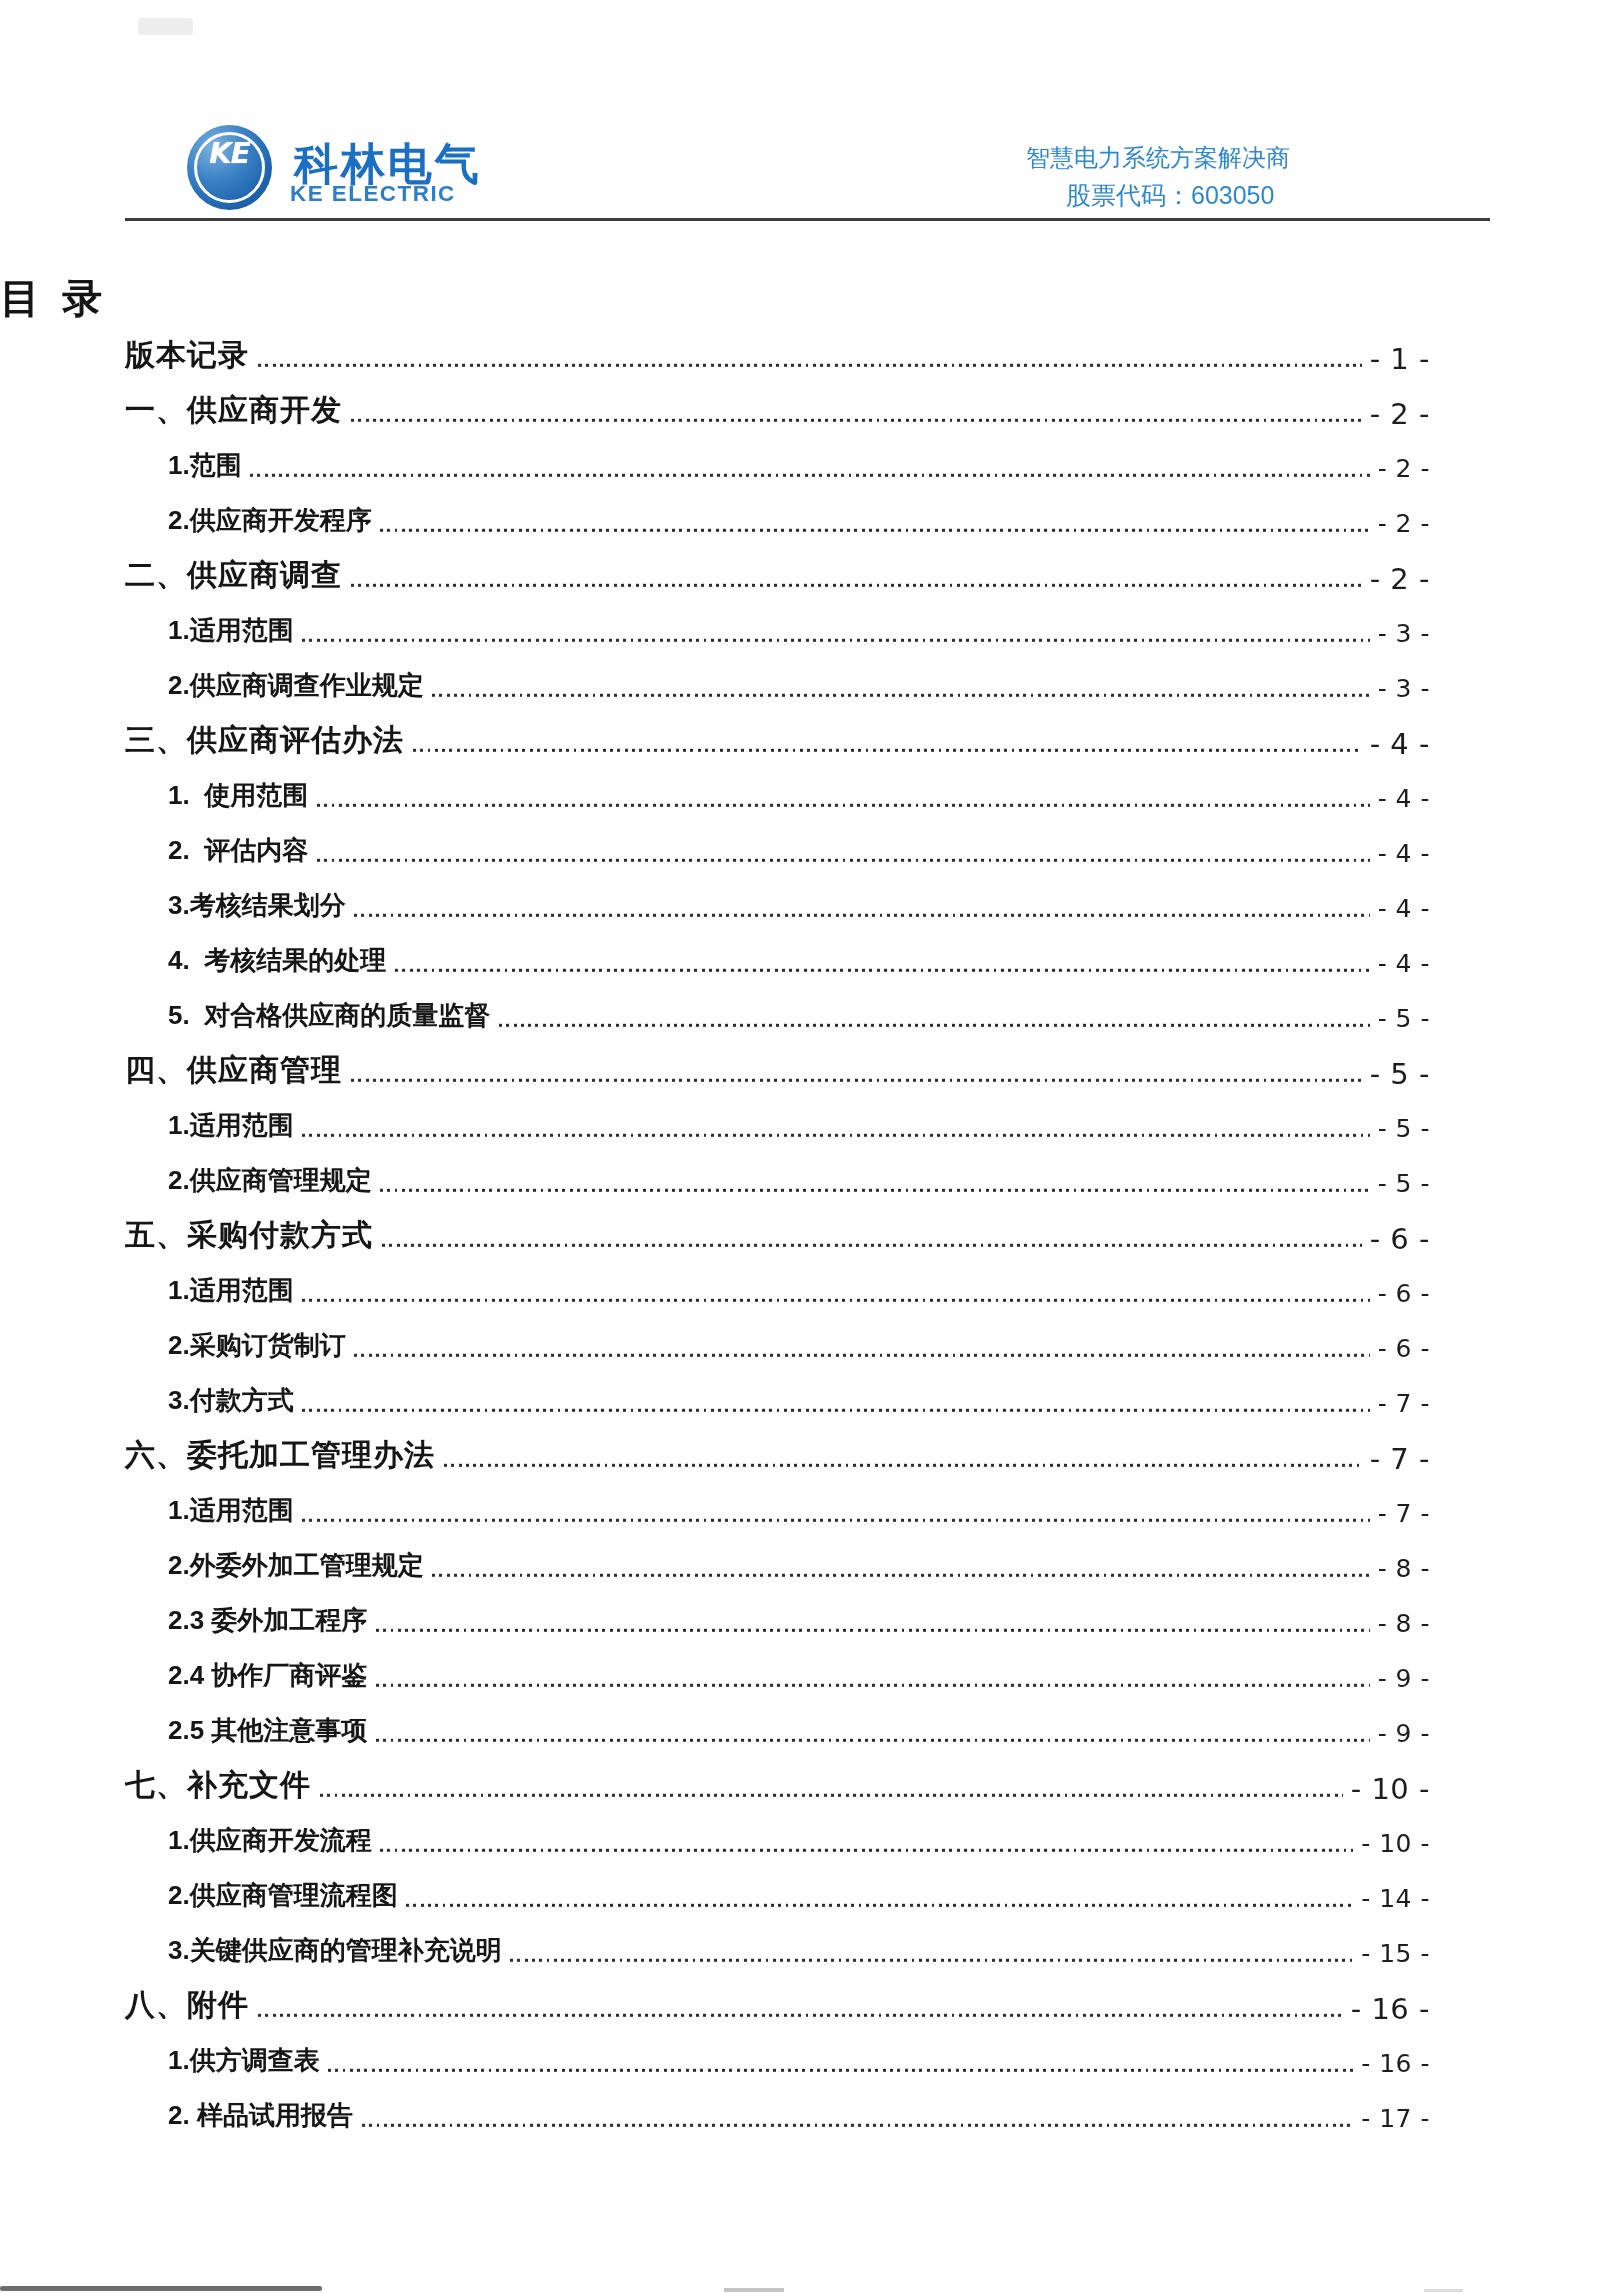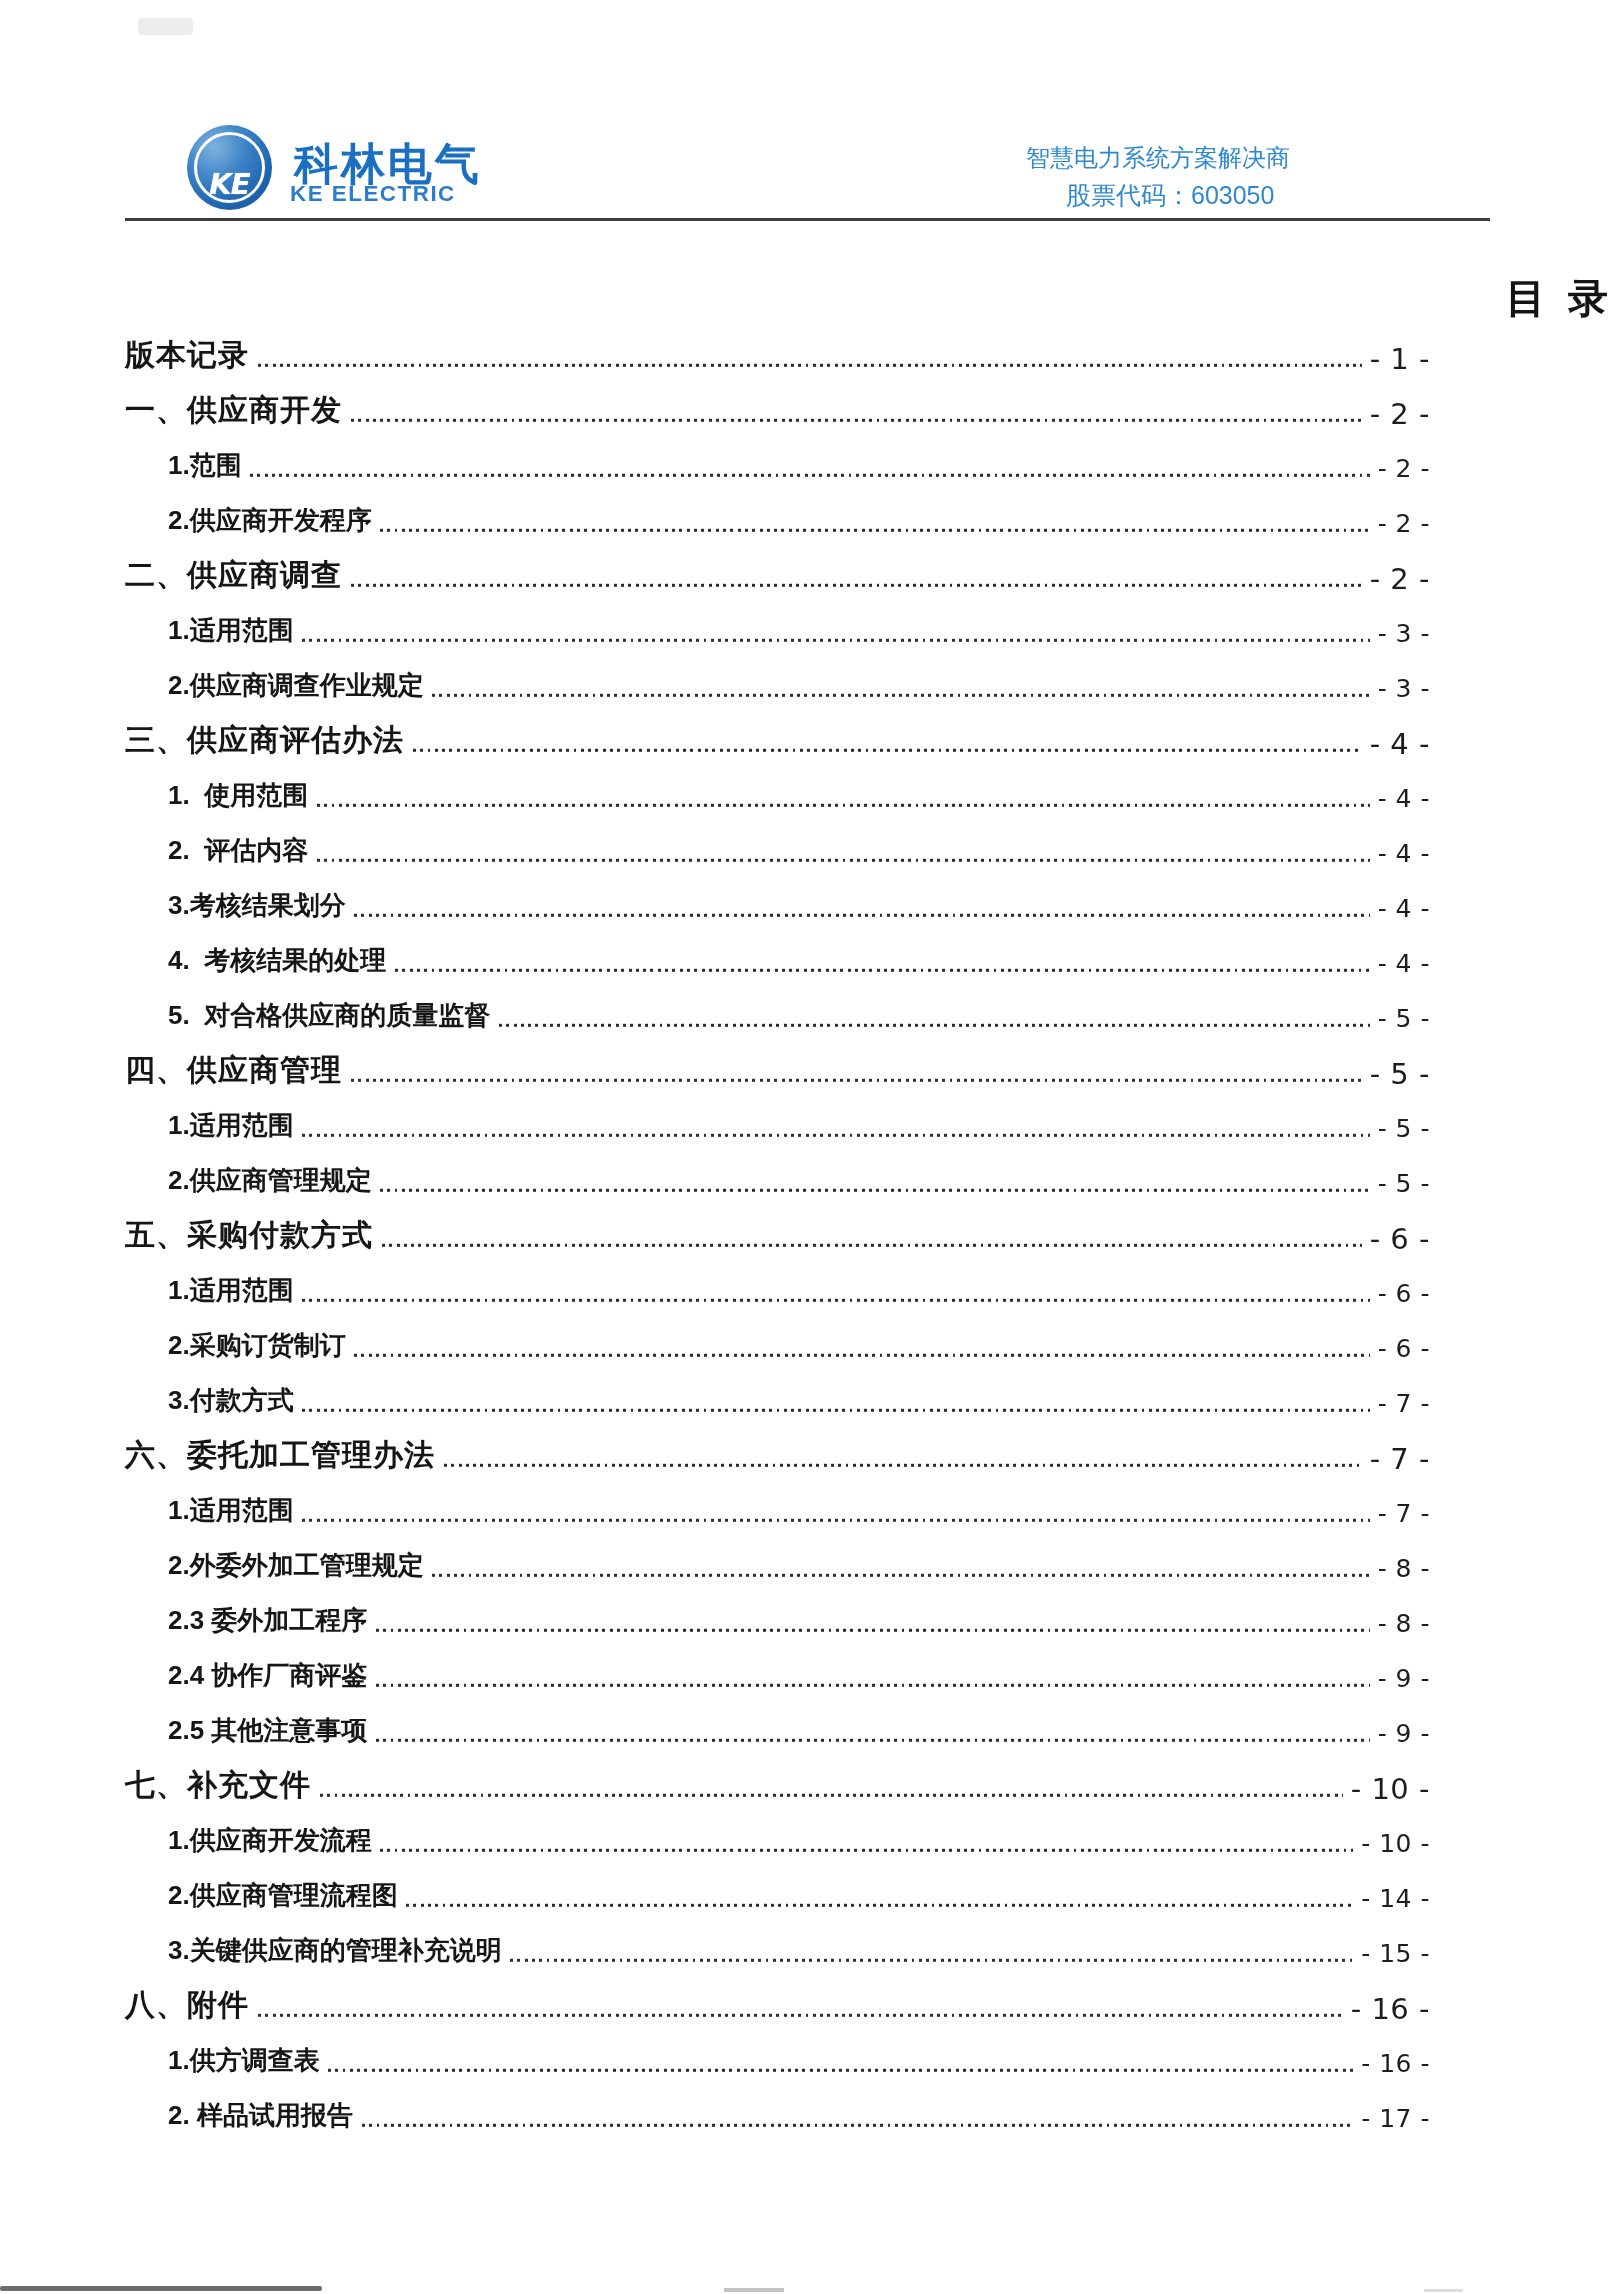--- a/index.html
+++ b/index.html
@@ -18,21 +18,21 @@
     background:#ededed;border-radius:3.9px;
   }
   .logo-circle{
     position:absolute;left:187px;top:125px;width:85px;height:85px;border-radius:50%;
     background:radial-gradient(circle at 32% 26%, #7fb3de 0%, #3b82c6 38%, #1d63ad 72%, #155191 100%);
     display:flex;align-items:center;justify-content:center;
   }
   .logo-ring{
     width:65px;height:65px;border-radius:50%;
     border:3.9px solid #ffffff;
-    display:flex;align-items:flex-end;justify-content:center;
+    display:flex;align-items:flex-start;justify-content:center;
   }
   .logo-ke{
     color:#ffffff;font-weight:bold;font-style:italic;
     font-size:29px;letter-spacing:-1px;
     font-family:"DejaVu Sans",sans-serif;
     transform:translateY(1px);
     text-shadow:0 0 1px rgba(255,255,255,.8);
   }
   .company-zh{
     position:absolute;left:286px;top:135px;
@@ -54,21 +54,21 @@
     font-size:25px;color:#2f88cd;white-space:pre;
   }
   .header-rule{
     position:absolute;left:125px;top:218px;width:1365px;height:2.9px;
     background:#3c3c3c;
   }
 
   
   .doc-title{
     position:absolute;left:0;top:271px;width:1608px;
-    text-align:right;
+    text-align:left;
     font-size:40px;font-weight:bold;color:#141414;
     white-space:pre;
   }
 
   
   .toc{
     position:absolute;left:125px;top:328px;width:1305px;
   }
   .toc-row{
     display:flex;align-items:center;height:55px;

